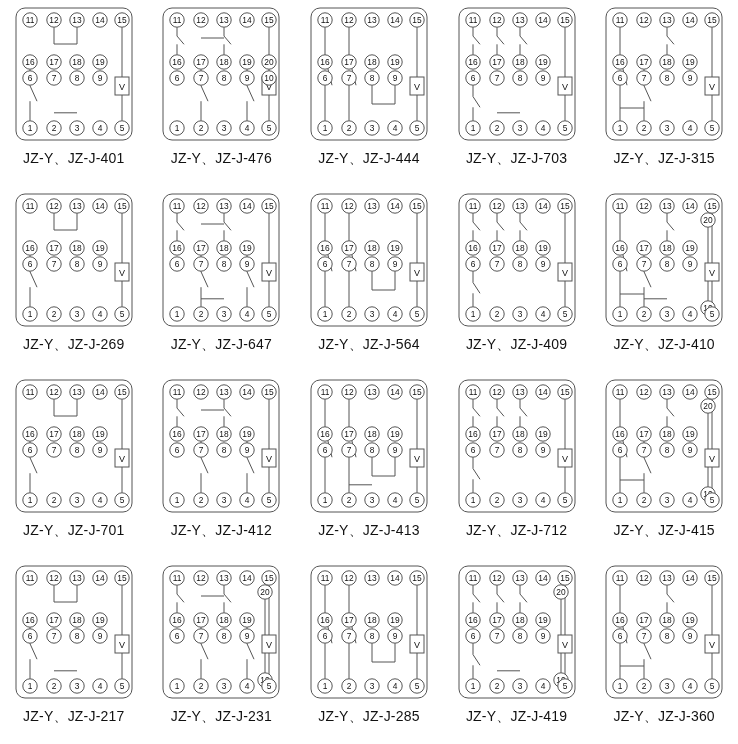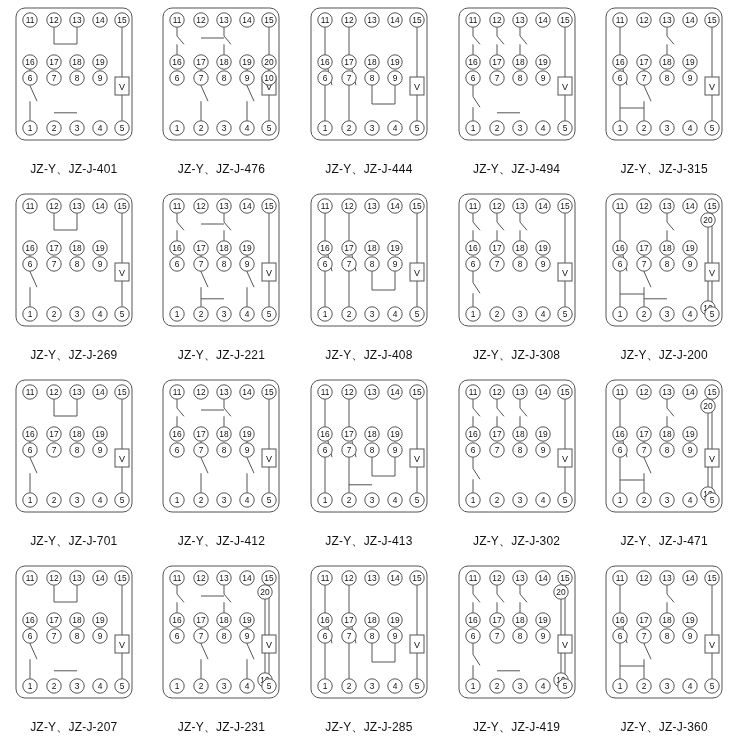--- a/index.html
+++ b/index.html
@@ -1,21 +1,21 @@
 <!DOCTYPE html>
 <html><head>
 <meta charset="utf-8">
 <style>
   html,body{margin:0;padding:0;background:#ffffff;}
   body{width:738px;height:744px;font-family:"Liberation Sans",sans-serif;color:#1a1a1a;}
   #grid{display:grid;grid-template-columns:repeat(5,147.6px);grid-template-rows:repeat(4,186px);width:738px;height:744px;}
   .cell{position:relative;display:flex;flex-direction:column;align-items:center;justify-content:flex-start;}
   .box{position:relative;width:120px;height:140px;margin-top:4px;}
   .box svg{display:block;}
-  .caption{font-size:12px;margin-top:17px;letter-spacing:0.2px;color:#111;}
+  .caption{font-size:14px;margin-top:6px;letter-spacing:0.2px;color:#111;}
   text{font-family:"Liberation Sans",sans-serif;}
 </style>
 </head>
 <body>
 
 <div id="grid">
     <div class="cell">
       <div class="box">
         <svg width="120" height="140" viewBox="0 0 120 140">
           <rect x="2" y="4" width="116" height="132" rx="9" ry="9" fill="#fff" stroke="#555555" stroke-width="1"></rect>
@@ -385,21 +385,21 @@
           <g>
     <circle cx="86" cy="124" r="7.2" fill="#fff" stroke="#555555" stroke-width="1"></circle>
     <text x="86" y="127.4" font-size="8.4" text-anchor="middle" fill="#111">4</text>
   </g>
           <g>
     <circle cx="108" cy="124" r="7.2" fill="#fff" stroke="#555555" stroke-width="1"></circle>
     <text x="108" y="127.4" font-size="8.4" text-anchor="middle" fill="#111">5</text>
   </g>
         </svg>
       </div>
-      <div class="caption">JZ-Y、JZ-J-494</div>
+      <div class="caption">JZ-Y、JZ-J-703</div>
     </div>
     <div class="cell">
       <div class="box">
         <svg width="120" height="140" viewBox="0 0 120 140">
           <rect x="2" y="4" width="116" height="132" rx="9" ry="9" fill="#fff" stroke="#555555" stroke-width="1"></rect>
           <path d="M 108 23.2 L 108 73" fill="none" stroke="#555555" stroke-width="1"></path>
           <path d="M 108 91 L 108 116.8" fill="none" stroke="#555555" stroke-width="1"></path>
           <path d="M 16 23.2 L 16 53.152 L 23 81.232" fill="none" stroke="#555555" stroke-width="1"></path>
           <path d="M 16 81.232 L 16 116.8" fill="none" stroke="#555555" stroke-width="1"></path>
           <path d="M 40 65.2 L 40 81.712 L 47 97.19200000000001" fill="none" stroke="#555555" stroke-width="1"></path>
@@ -663,21 +663,21 @@
           <g>
     <circle cx="86" cy="124" r="7.2" fill="#fff" stroke="#555555" stroke-width="1"></circle>
     <text x="86" y="127.4" font-size="8.4" text-anchor="middle" fill="#111">4</text>
   </g>
           <g>
     <circle cx="108" cy="124" r="7.2" fill="#fff" stroke="#555555" stroke-width="1"></circle>
     <text x="108" y="127.4" font-size="8.4" text-anchor="middle" fill="#111">5</text>
   </g>
         </svg>
       </div>
-      <div class="caption">JZ-Y、JZ-J-221</div>
+      <div class="caption">JZ-Y、JZ-J-647</div>
     </div>
     <div class="cell">
       <div class="box">
         <svg width="120" height="140" viewBox="0 0 120 140">
           <rect x="2" y="4" width="116" height="132" rx="9" ry="9" fill="#fff" stroke="#555555" stroke-width="1"></rect>
           <path d="M 108 23.2 L 108 73" fill="none" stroke="#555555" stroke-width="1"></path>
           <path d="M 108 91 L 108 116.8" fill="none" stroke="#555555" stroke-width="1"></path>
           <path d="M 16 23.2 L 16 53.152 L 23 81.232" fill="none" stroke="#555555" stroke-width="1"></path>
           <path d="M 16 81.232 L 16 116.8" fill="none" stroke="#555555" stroke-width="1"></path>
           <path d="M 40 23.2 L 40 53.152 L 47 81.232" fill="none" stroke="#555555" stroke-width="1"></path>
@@ -754,21 +754,21 @@
           <g>
     <circle cx="86" cy="124" r="7.2" fill="#fff" stroke="#555555" stroke-width="1"></circle>
     <text x="86" y="127.4" font-size="8.4" text-anchor="middle" fill="#111">4</text>
   </g>
           <g>
     <circle cx="108" cy="124" r="7.2" fill="#fff" stroke="#555555" stroke-width="1"></circle>
     <text x="108" y="127.4" font-size="8.4" text-anchor="middle" fill="#111">5</text>
   </g>
         </svg>
       </div>
-      <div class="caption">JZ-Y、JZ-J-408</div>
+      <div class="caption">JZ-Y、JZ-J-564</div>
     </div>
     <div class="cell">
       <div class="box">
         <svg width="120" height="140" viewBox="0 0 120 140">
           <rect x="2" y="4" width="116" height="132" rx="9" ry="9" fill="#fff" stroke="#555555" stroke-width="1"></rect>
           <path d="M 108 23.2 L 108 73" fill="none" stroke="#555555" stroke-width="1"></path>
           <path d="M 108 91 L 108 116.8" fill="none" stroke="#555555" stroke-width="1"></path>
           <path d="M 16 23.2 L 16 32.032 L 23 40.312" fill="none" stroke="#555555" stroke-width="1"></path>
           <path d="M 16 40.312 L 16 50.8" fill="none" stroke="#555555" stroke-width="1"></path>
           <path d="M 40 23.2 L 40 32.032 L 47 40.312" fill="none" stroke="#555555" stroke-width="1"></path>
@@ -848,21 +848,21 @@
           <g>
     <circle cx="86" cy="124" r="7.2" fill="#fff" stroke="#555555" stroke-width="1"></circle>
     <text x="86" y="127.4" font-size="8.4" text-anchor="middle" fill="#111">4</text>
   </g>
           <g>
     <circle cx="108" cy="124" r="7.2" fill="#fff" stroke="#555555" stroke-width="1"></circle>
     <text x="108" y="127.4" font-size="8.4" text-anchor="middle" fill="#111">5</text>
   </g>
         </svg>
       </div>
-      <div class="caption">JZ-Y、JZ-J-308</div>
+      <div class="caption">JZ-Y、JZ-J-409</div>
     </div>
     <div class="cell">
       <div class="box">
         <svg width="120" height="140" viewBox="0 0 120 140">
           <rect x="2" y="4" width="116" height="132" rx="9" ry="9" fill="#fff" stroke="#555555" stroke-width="1"></rect>
           <path d="M 108 23.2 L 108 73" fill="none" stroke="#555555" stroke-width="1"></path>
           <path d="M 108 91 L 108 116.8" fill="none" stroke="#555555" stroke-width="1"></path>
           <path d="M 16 23.2 L 16 53.152 L 23 81.232" fill="none" stroke="#555555" stroke-width="1"></path>
           <path d="M 16 81.232 L 16 116.8" fill="none" stroke="#555555" stroke-width="1"></path>
           <path d="M 40 65.2 L 40 81.712 L 47 97.19200000000001" fill="none" stroke="#555555" stroke-width="1"></path>
@@ -952,21 +952,21 @@
           <g>
     <circle cx="86" cy="124" r="7.2" fill="#fff" stroke="#555555" stroke-width="1"></circle>
     <text x="86" y="127.4" font-size="8.4" text-anchor="middle" fill="#111">4</text>
   </g>
           <g>
     <circle cx="108" cy="124" r="7.2" fill="#fff" stroke="#555555" stroke-width="1"></circle>
     <text x="108" y="127.4" font-size="8.4" text-anchor="middle" fill="#111">5</text>
   </g>
         </svg>
       </div>
-      <div class="caption">JZ-Y、JZ-J-200</div>
+      <div class="caption">JZ-Y、JZ-J-410</div>
     </div>
     <div class="cell">
       <div class="box">
         <svg width="120" height="140" viewBox="0 0 120 140">
           <rect x="2" y="4" width="116" height="132" rx="9" ry="9" fill="#fff" stroke="#555555" stroke-width="1"></rect>
           <path d="M 108 23.2 L 108 73" fill="none" stroke="#555555" stroke-width="1"></path>
           <path d="M 108 91 L 108 116.8" fill="none" stroke="#555555" stroke-width="1"></path>
           <path d="M 16 65.2 L 16 81.712 L 23 97.19200000000001" fill="none" stroke="#555555" stroke-width="1"></path>
           <path d="M 16 97.19200000000001 L 16 116.8" fill="none" stroke="#555555" stroke-width="1"></path>
           <path d="M 40 23.2 L 40 40 L 63 40 L 63 23.2" fill="none" stroke="#555555" stroke-width="1"></path>
@@ -1322,21 +1322,21 @@
           <g>
     <circle cx="86" cy="124" r="7.2" fill="#fff" stroke="#555555" stroke-width="1"></circle>
     <text x="86" y="127.4" font-size="8.4" text-anchor="middle" fill="#111">4</text>
   </g>
           <g>
     <circle cx="108" cy="124" r="7.2" fill="#fff" stroke="#555555" stroke-width="1"></circle>
     <text x="108" y="127.4" font-size="8.4" text-anchor="middle" fill="#111">5</text>
   </g>
         </svg>
       </div>
-      <div class="caption">JZ-Y、JZ-J-302</div>
+      <div class="caption">JZ-Y、JZ-J-712</div>
     </div>
     <div class="cell">
       <div class="box">
         <svg width="120" height="140" viewBox="0 0 120 140">
           <rect x="2" y="4" width="116" height="132" rx="9" ry="9" fill="#fff" stroke="#555555" stroke-width="1"></rect>
           <path d="M 108 23.2 L 108 73" fill="none" stroke="#555555" stroke-width="1"></path>
           <path d="M 108 91 L 108 116.8" fill="none" stroke="#555555" stroke-width="1"></path>
           <path d="M 16 23.2 L 16 53.152 L 23 81.232" fill="none" stroke="#555555" stroke-width="1"></path>
           <path d="M 16 81.232 L 16 116.8" fill="none" stroke="#555555" stroke-width="1"></path>
           <path d="M 40 65.2 L 40 81.712 L 47 97.19200000000001" fill="none" stroke="#555555" stroke-width="1"></path>
@@ -1425,21 +1425,21 @@
           <g>
     <circle cx="86" cy="124" r="7.2" fill="#fff" stroke="#555555" stroke-width="1"></circle>
     <text x="86" y="127.4" font-size="8.4" text-anchor="middle" fill="#111">4</text>
   </g>
           <g>
     <circle cx="108" cy="124" r="7.2" fill="#fff" stroke="#555555" stroke-width="1"></circle>
     <text x="108" y="127.4" font-size="8.4" text-anchor="middle" fill="#111">5</text>
   </g>
         </svg>
       </div>
-      <div class="caption">JZ-Y、JZ-J-471</div>
+      <div class="caption">JZ-Y、JZ-J-415</div>
     </div>
     <div class="cell">
       <div class="box">
         <svg width="120" height="140" viewBox="0 0 120 140">
           <rect x="2" y="4" width="116" height="132" rx="9" ry="9" fill="#fff" stroke="#555555" stroke-width="1"></rect>
           <path d="M 108 23.2 L 108 73" fill="none" stroke="#555555" stroke-width="1"></path>
           <path d="M 108 91 L 108 116.8" fill="none" stroke="#555555" stroke-width="1"></path>
           <path d="M 16 65.2 L 16 81.712 L 23 97.19200000000001" fill="none" stroke="#555555" stroke-width="1"></path>
           <path d="M 16 97.19200000000001 L 16 116.8" fill="none" stroke="#555555" stroke-width="1"></path>
           <path d="M 40 23.2 L 40 40 L 63 40 L 63 23.2" fill="none" stroke="#555555" stroke-width="1"></path>
@@ -1515,21 +1515,21 @@
           <g>
     <circle cx="86" cy="124" r="7.2" fill="#fff" stroke="#555555" stroke-width="1"></circle>
     <text x="86" y="127.4" font-size="8.4" text-anchor="middle" fill="#111">4</text>
   </g>
           <g>
     <circle cx="108" cy="124" r="7.2" fill="#fff" stroke="#555555" stroke-width="1"></circle>
     <text x="108" y="127.4" font-size="8.4" text-anchor="middle" fill="#111">5</text>
   </g>
         </svg>
       </div>
-      <div class="caption">JZ-Y、JZ-J-207</div>
+      <div class="caption">JZ-Y、JZ-J-217</div>
     </div>
     <div class="cell">
       <div class="box">
         <svg width="120" height="140" viewBox="0 0 120 140">
           <rect x="2" y="4" width="116" height="132" rx="9" ry="9" fill="#fff" stroke="#555555" stroke-width="1"></rect>
           <path d="M 108 23.2 L 108 73" fill="none" stroke="#555555" stroke-width="1"></path>
           <path d="M 108 91 L 108 116.8" fill="none" stroke="#555555" stroke-width="1"></path>
           <path d="M 16 23.2 L 16 32.032 L 23 40.312" fill="none" stroke="#555555" stroke-width="1"></path>
           <path d="M 16 40.312 L 16 50.8" fill="none" stroke="#555555" stroke-width="1"></path>
           <path d="M 40 65.2 L 40 81.712 L 47 97.19200000000001" fill="none" stroke="#555555" stroke-width="1"></path>

